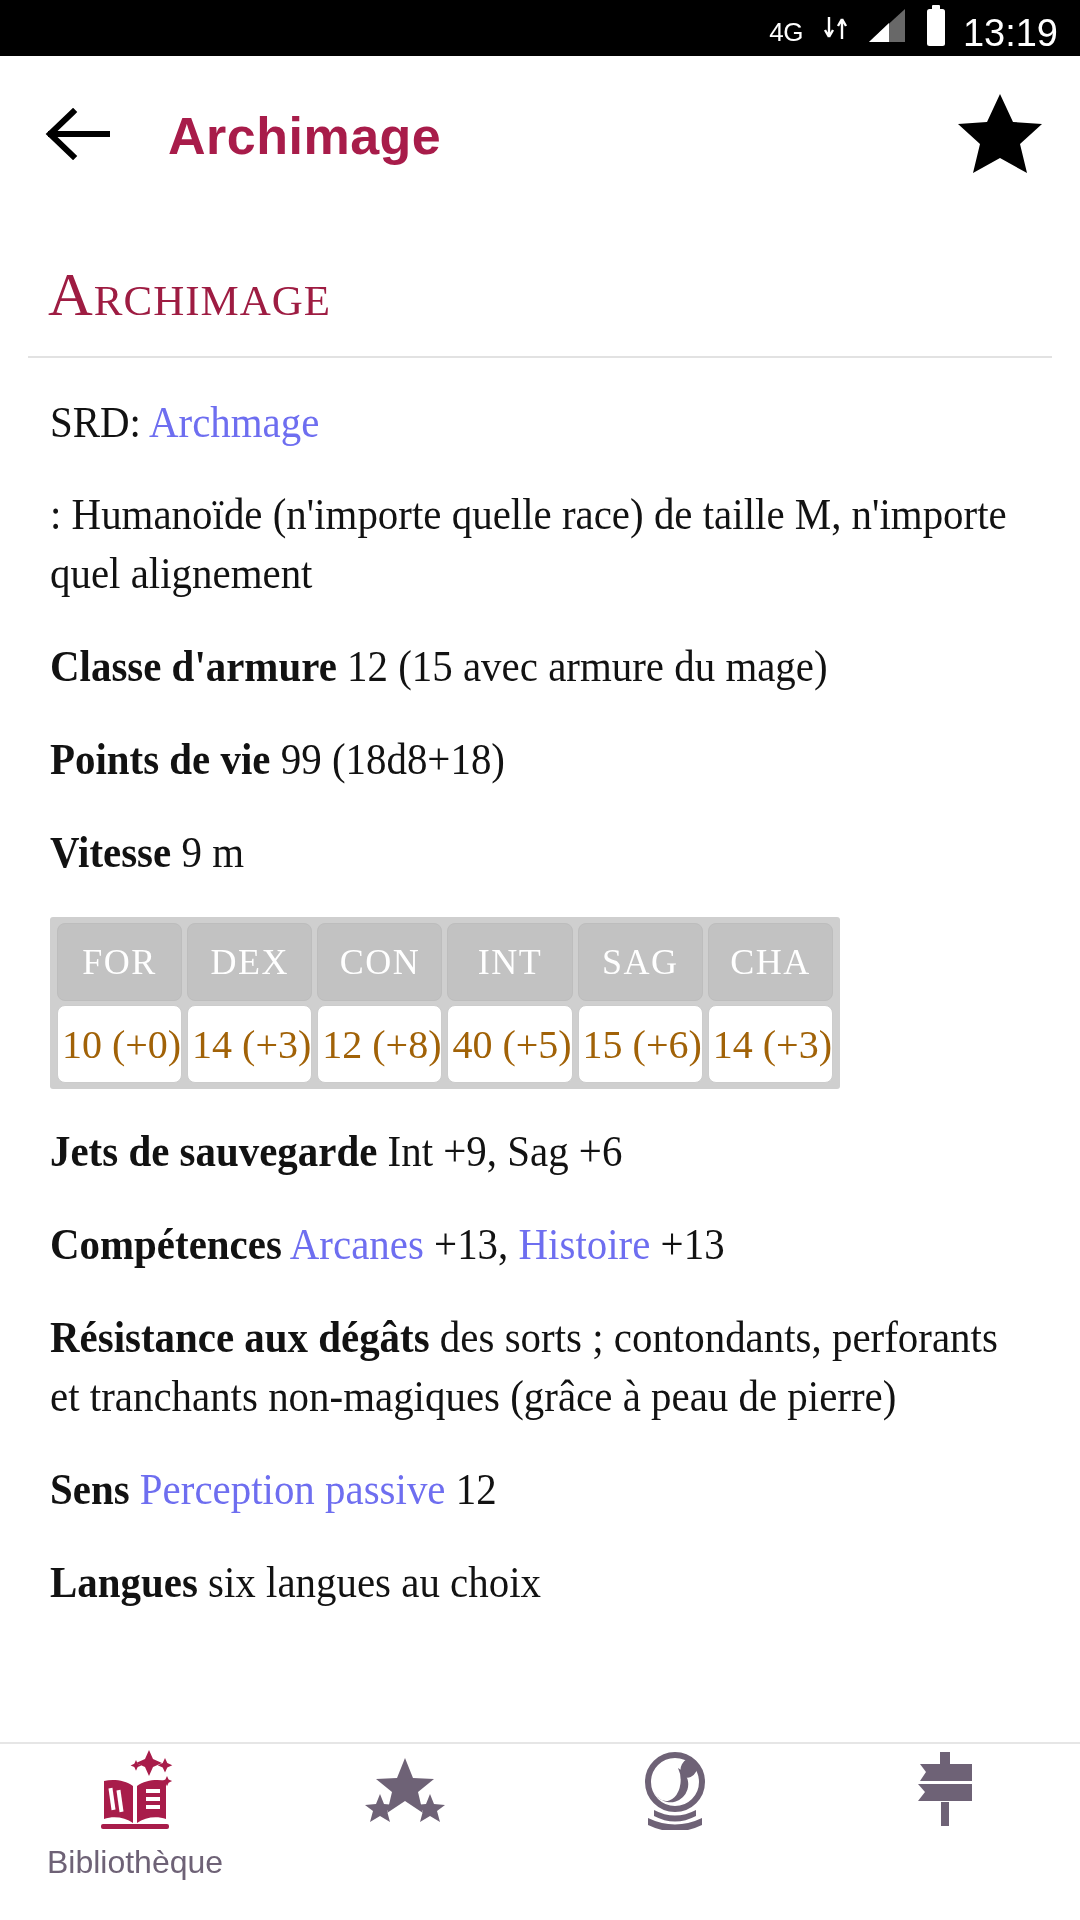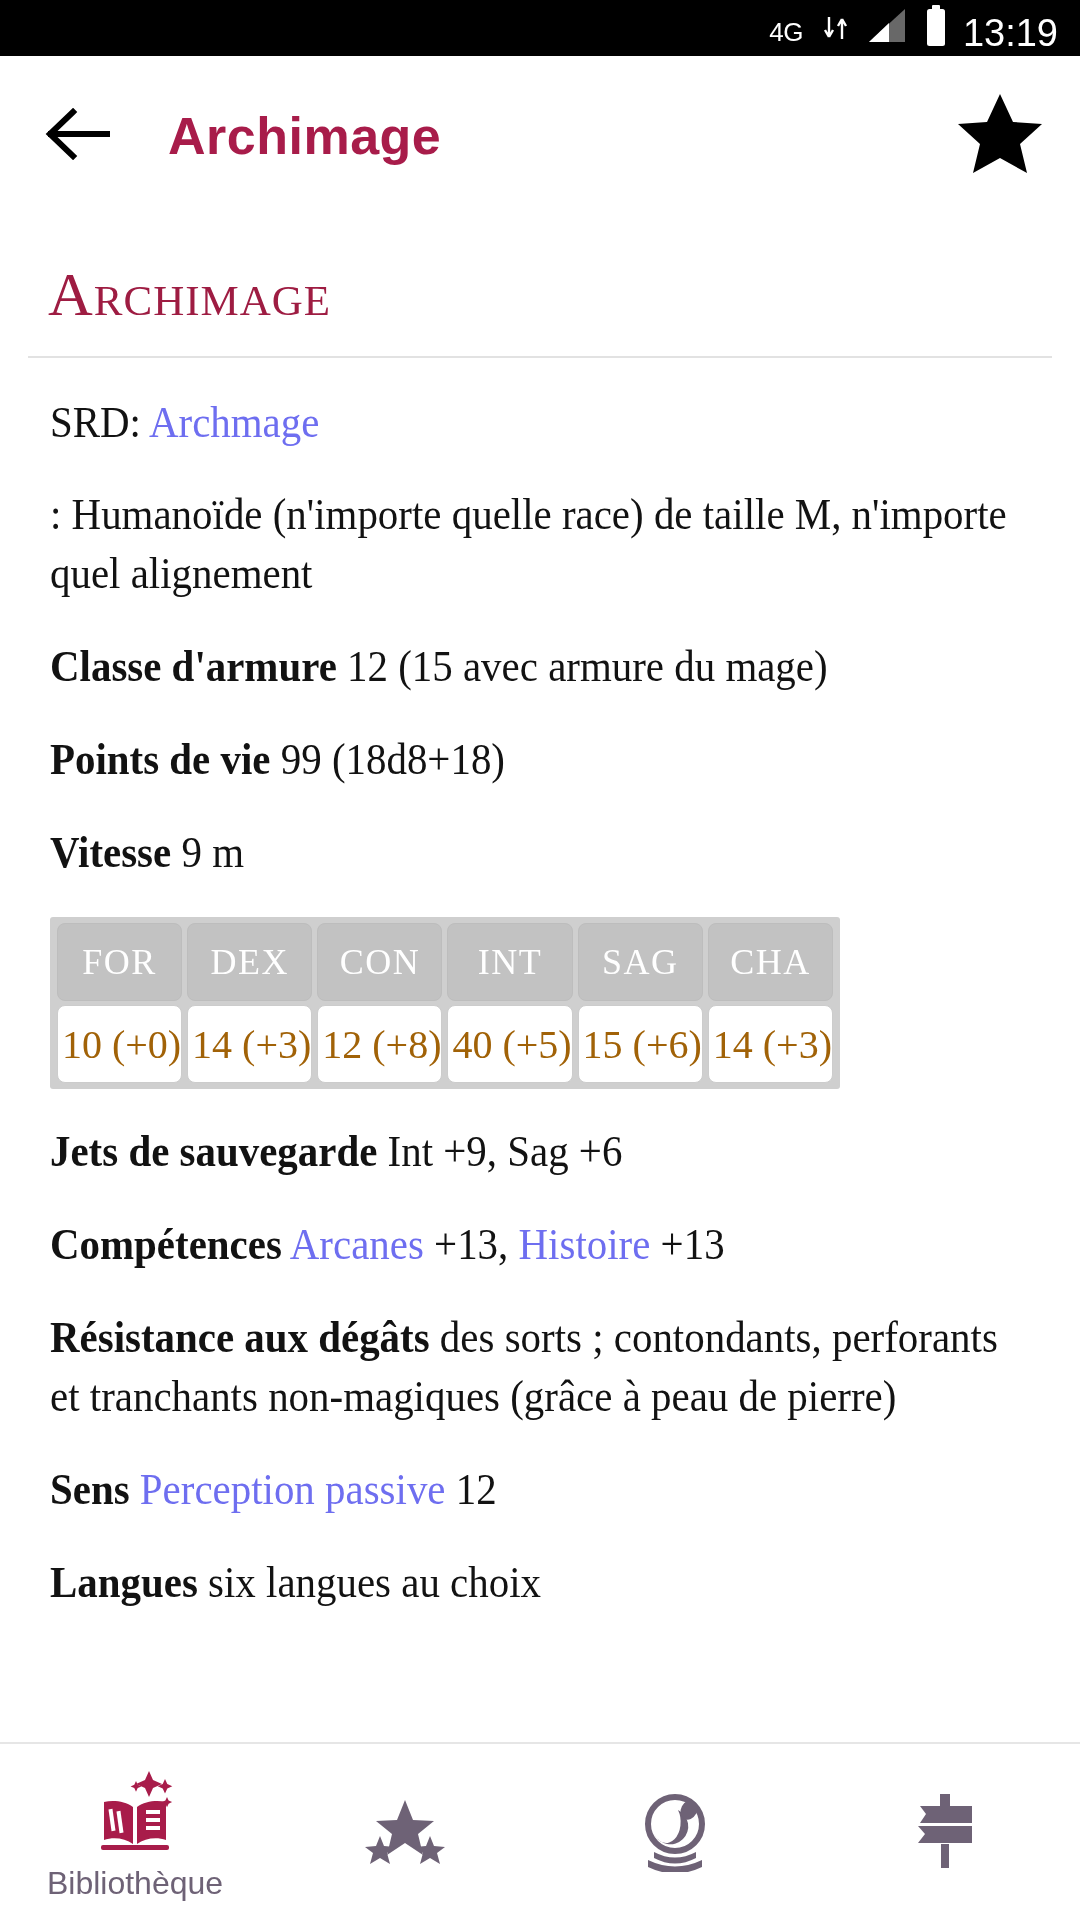--- a/index.html
+++ b/index.html
@@ -159,21 +159,21 @@
     border-top:2px solid #e6e6e6;
     display:flex;
     align-items:center;
   }
   .navitem {
     flex:1 1 0;
     height:100%;
     display:flex;
     flex-direction:column;
     align-items:center;
-    justify-content:center;
+    justify-content:flex-start;
     gap:6px;
     cursor:pointer;
   }
   .navitem .navlabel {
     font-family:"Liberation Sans", sans-serif;
     font-size:32px;
     color:#6e6276;
     line-height:1;
   }
   .navicon { display:flex; align-items:center; justify-content:center; }

